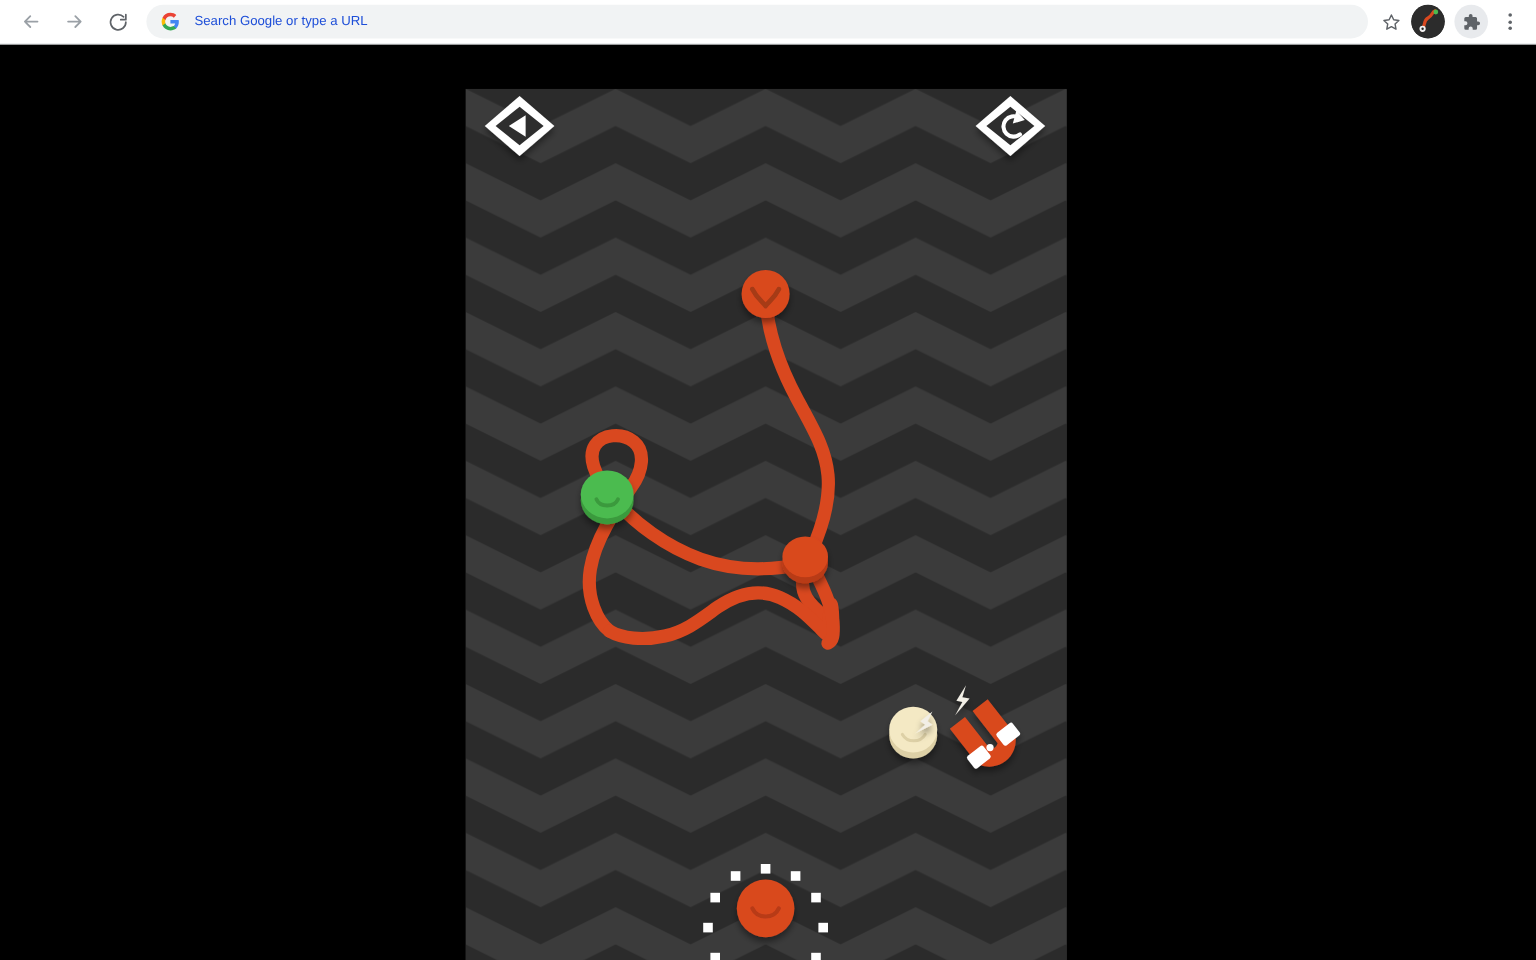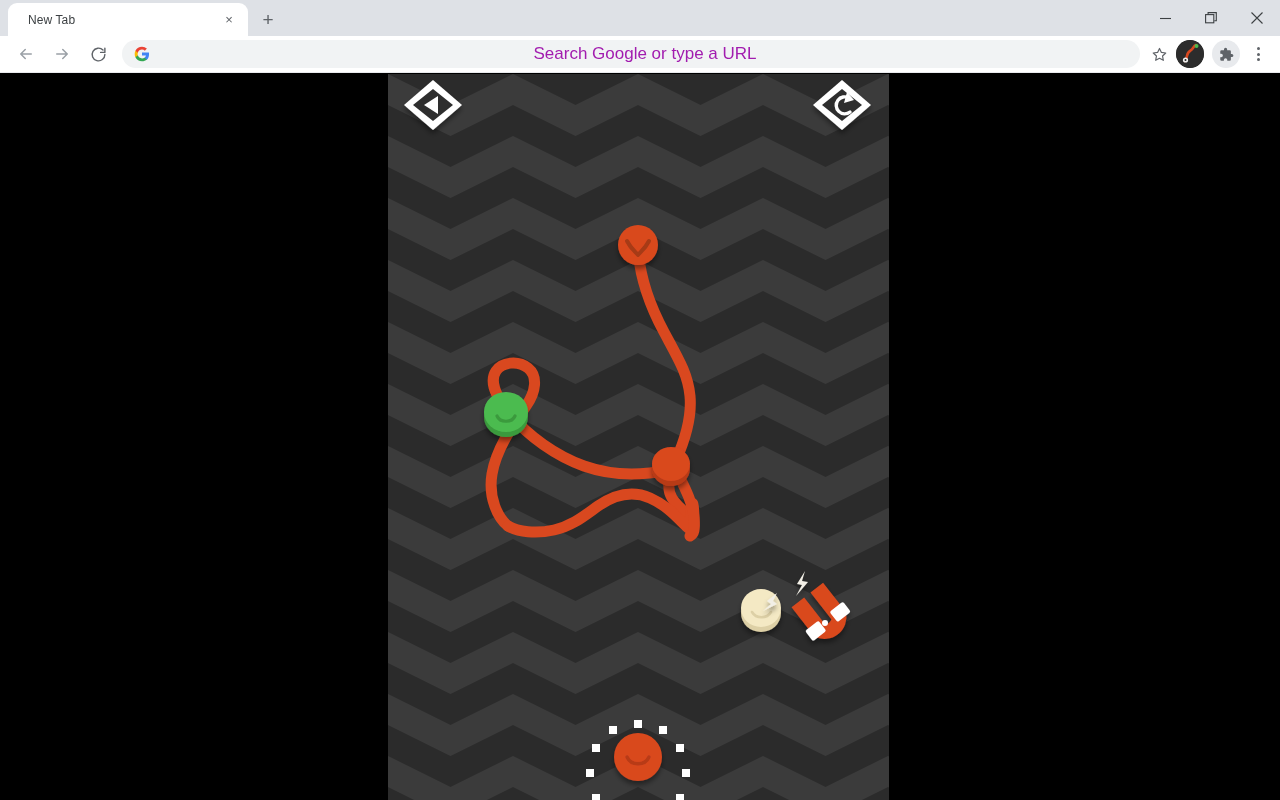--- a/index.html
+++ b/index.html
@@ -75,22 +75,22 @@
   #omnibox {
     flex: 1; height: 28px;
     background: #f1f3f4;
     border-radius: 16px;
     display: flex; align-items: center;
     padding: 0 12px; margin: 0 6px;
     position: relative;
   }
   .g-icon { width: 16px; height: 16px; flex-shrink: 0; margin-right: 12px; }
   #omnibox-text {
-    font-size: 17px; color: #a21caf;
-    flex: 1; white-space: nowrap; overflow: hidden; text-align: center;
+    font-size: 11px; color: #1d4ed8;
+    flex: 1; white-space: nowrap; overflow: hidden;
   }
   .star-btn {
     width: 26px; height: 26px; display: flex;
     align-items: center; justify-content: center;
     color: #5f6368; cursor: pointer; flex-shrink: 0;
   }
   .avatar-btn {
     width: 28px; height: 28px; border-radius: 50%;
     margin: 0 4px; overflow: hidden; cursor: pointer;
     flex-shrink: 0; background: #2b2b2b;
@@ -129,46 +129,20 @@
     position: absolute; left: 0; top: 0;
     width: 501px; height: 726px;
   }
   .hud-btn { cursor: pointer; }
 </style>
 </head>
 <body>
 
 <div id="browser">
 
-  <div id="tabstrip">
-    <div class="tab">
-      <span class="tab-title">New Tab</span>
-      <span class="tab-close">×</span>
-    </div>
-    <div class="newtab-btn">+</div>
-
-    <div class="wincontrols">
-      <div class="wc">
-        <svg width="11" height="11" viewBox="0 0 11 11">
-            <path d="M0 5.5 H11" stroke="#3c4043" stroke-width="1.1" fill="none"></path>
-          </svg>
-      </div>
-      <div class="wc">
-        <svg width="13" height="13" viewBox="0 0 13 13" fill="none" stroke="#3c4043" stroke-width="1.1">
-          <rect x="0.6" y="2.6" width="8.2" height="8.2"></rect>
-            <path d="M3.1 2.6 V0.6 H11.3 V8.8 H9.3"></path>
-        </svg>
-      </div>
-      <div class="wc">
-        <svg width="12" height="12" viewBox="0 0 12 12">
-            <path d="M0.5 0.5 L11.5 11.5 M11.5 0.5 L0.5 11.5" stroke="#3c4043" stroke-width="1.1" fill="none"></path>
-          </svg>
-      </div>
-    </div>
-  </div>
 
   <div id="toolbar">
     <div class="navbtn">
       <svg width="18" height="18" viewBox="0 0 24 24" fill="none" stroke="currentColor" stroke-width="2" stroke-linecap="round" stroke-linejoin="round">
           <path d="M19 12H5M11 18l-6-6 6-6"></path>
         </svg>
     </div>
     <div class="navbtn">
       <svg width="18" height="18" viewBox="0 0 24 24" fill="none" stroke="currentColor" stroke-width="2" stroke-linecap="round" stroke-linejoin="round">
           <path d="M5 12h14M13 6l6 6-6 6"></path>

